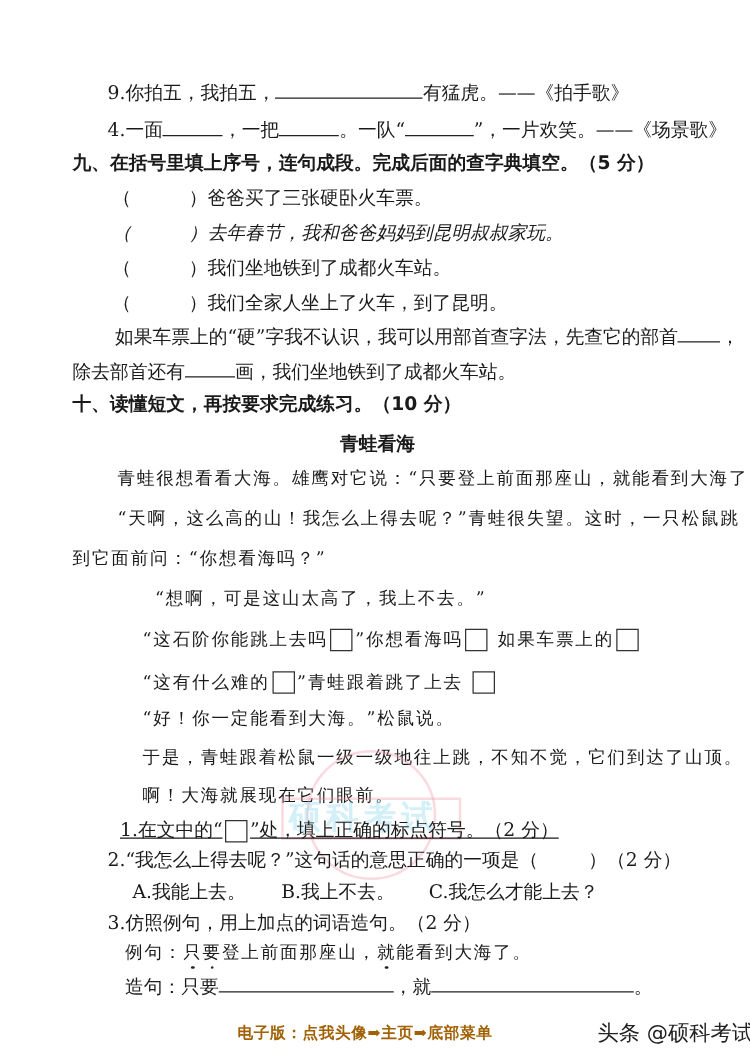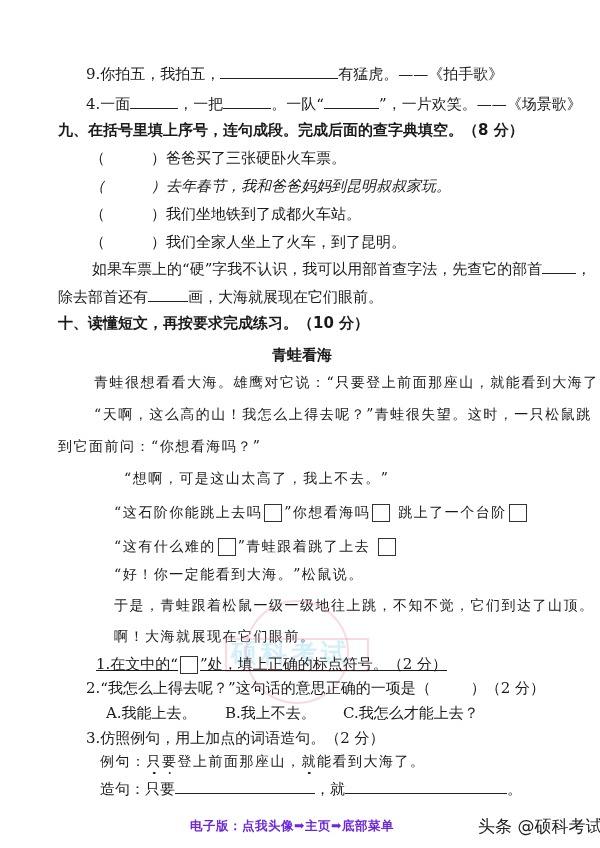--- a/index.html
+++ b/index.html
@@ -15,65 +15,65 @@
     .box { display: inline-block; width: 18px; height: 18px; border: 1.3px solid #333; vertical-align: middle; margin: 0 2px; box-sizing: border-box; }
     .paren-blank { display: inline-block; width: 46px; }
     .dot { position: relative; }
     .dot::after { content: ""; position: absolute; left: 50%; bottom: -5px; width: 2.5px; height: 2.5px; background: #222; border-radius: 50%; transform: translateX(-50%); }
     .watermark {
       position: absolute; left: 225px; top: 600px; width: 140px; height: 110px;
     }
     .wm-circle { position: absolute; left: 20px; top: 0; width: 100px; height: 100px; border: 2px solid rgba(240,150,170,0.35); border-radius: 50%; }
     .wm-rect { position: absolute; left: 0; top: 38px; width: 140px; height: 30px; border: 2px solid rgba(240,150,170,0.35); }
     .wm-text { position: absolute; left: 6px; top: 36px; font-size: 26px; font-weight: bold; color: rgba(130,210,235,0.35); letter-spacing: 4px; font-family: "DejaVu Sans", sans-serif; }
-    .footer-pink { color: #6d28d9; font-size: 12.5px; font-weight: bold; letter-spacing: 0.5px; }
+    .footer-pink { color: #a16207; font-size: 12.5px; font-weight: bold; letter-spacing: 0.5px; }
     .footer-brand { color: #222; font-size: 17px; font-family: "DejaVu Sans", "Liberation Sans", sans-serif; }
   </style>
 </head>
 <body>
 
 <div class="abs t15" style="left:86px; top:63px;">
   <span>9.你拍五，我拍五，</span><span class="blank" style="width:118px;"></span><span>有猛虎。——《拍手歌》</span>
 </div>
 <div class="abs t15" style="left:86px; top:93px;">
   <span>4.一面</span><span class="blank" style="width:48px;"></span><span>，一把</span><span class="blank" style="width:48px;"></span><span>。一队“</span><span class="blank" style="width:55px;"></span><span>”，一片欢笑。——《场景歌》</span>
 </div>
 
-<div class="abs t15 bold" style="left:58px; top:120px;">九、在括号里填上序号，连句成段。完成后面的查字典填空。（8 分）</div>
+<div class="abs t15 bold" style="left:58px; top:120px;">九、在括号里填上序号，连句成段。完成后面的查字典填空。（5 分）</div>
 
 <div class="abs t15" style="left:90px; top:148px;">
   <span>（</span><span class="paren-blank"></span><span>）</span><span>爸爸买了三张硬卧火车票。</span>
 </div>
 <div class="abs t15" style="left:90px; top:176px;font-style:italic;">
   <span>（</span><span class="paren-blank"></span><span>）</span><span>去年春节，我和爸爸妈妈到昆明叔叔家玩。</span>
 </div>
 <div class="abs t15" style="left:90px; top:204px;text-align:right;">
   <span>（</span><span class="paren-blank"></span><span>）</span><span>我们坐地铁到了成都火车站。</span>
 </div>
 <div class="abs t15" style="left:90px; top:232px;">
   <span>（</span><span class="paren-blank"></span><span>）</span><span>我们全家人坐上了火车，到了昆明。</span>
 </div>
 
 <div class="abs t15" style="left:92px; top:258px;">
   <span>如果车票上的“硬”字我不认识，我可以用部首查字法，先查它的部首</span><span class="blank" style="width:34px;"></span><span>，</span>
 </div>
 <div class="abs t15" style="left:58px; top:286px;">
-  <span>除去部首还有</span><span class="blank" style="width:40px;"></span><span>画，大海就展现在它们眼前。</span>
+  <span>除去部首还有</span><span class="blank" style="width:40px;"></span><span>画，我们坐地铁到了成都火车站。</span>
 </div>
 
 <div class="abs t15 bold" style="left:58px; top:313px;">十、读懂短文，再按要求完成练习。（10 分）</div>
 <div class="abs t15 bold" style="left:272px; top:345px;">青蛙看海</div>
 
 <div class="abs kai" style="left:94px; top:374px;">青蛙很想看看大海。雄鹰对它说：“只要登上前面那座山，就能看到大海了。”</div>
 <div class="abs kai" style="left:94px; top:406px;">“天啊，这么高的山！我怎么上得去呢？”青蛙很失望。这时，一只松鼠跳</div>
 <div class="abs kai" style="left:58px; top:438px;">到它面前问：“你想看海吗？”</div>
 <div class="abs kai" style="left:124px; top:470px;">“想啊，可是这山太高了，我上不去。”</div>
 
 <div class="abs kai" style="left:114px; top:500px; line-height:24px;">
-  <span>“这石阶你能跳上去吗</span><span class="box"></span><span>”你想看海吗</span><span class="box"></span>&nbsp;<span>跳上了一个台阶</span><span class="box"></span>
+  <span>“这石阶你能跳上去吗</span><span class="box"></span><span>”你想看海吗</span><span class="box"></span>&nbsp;<span>如果车票上的</span><span class="box"></span>
 </div>
 <div class="abs kai" style="left:114px; top:534px; line-height:24px;">
   <span>“这有什么难的</span><span class="box"></span><span>”青蛙跟着跳了上去</span>&nbsp;<span class="box"></span>
 </div>
 
 <div class="abs kai" style="left:114px; top:566px;">“好！你一定能看到大海。”松鼠说。</div>
 <div class="abs kai" style="left:114px; top:597px;">于是，青蛙跟着松鼠一级一级地往上跳，不知不觉，它们到达了山顶。</div>
 <div class="abs kai" style="left:114px; top:628px;">啊！大海就展现在它们眼前。</div>
 
 <div class="watermark">

